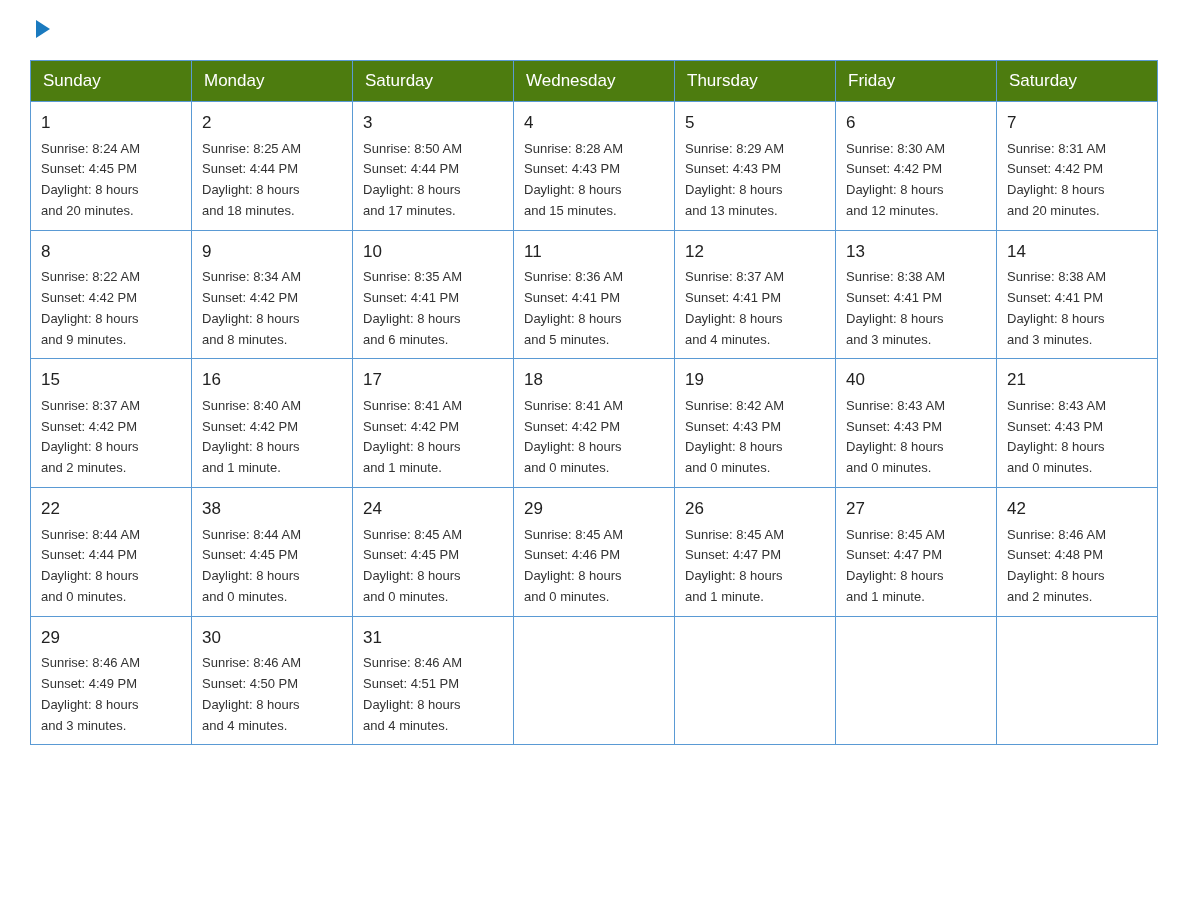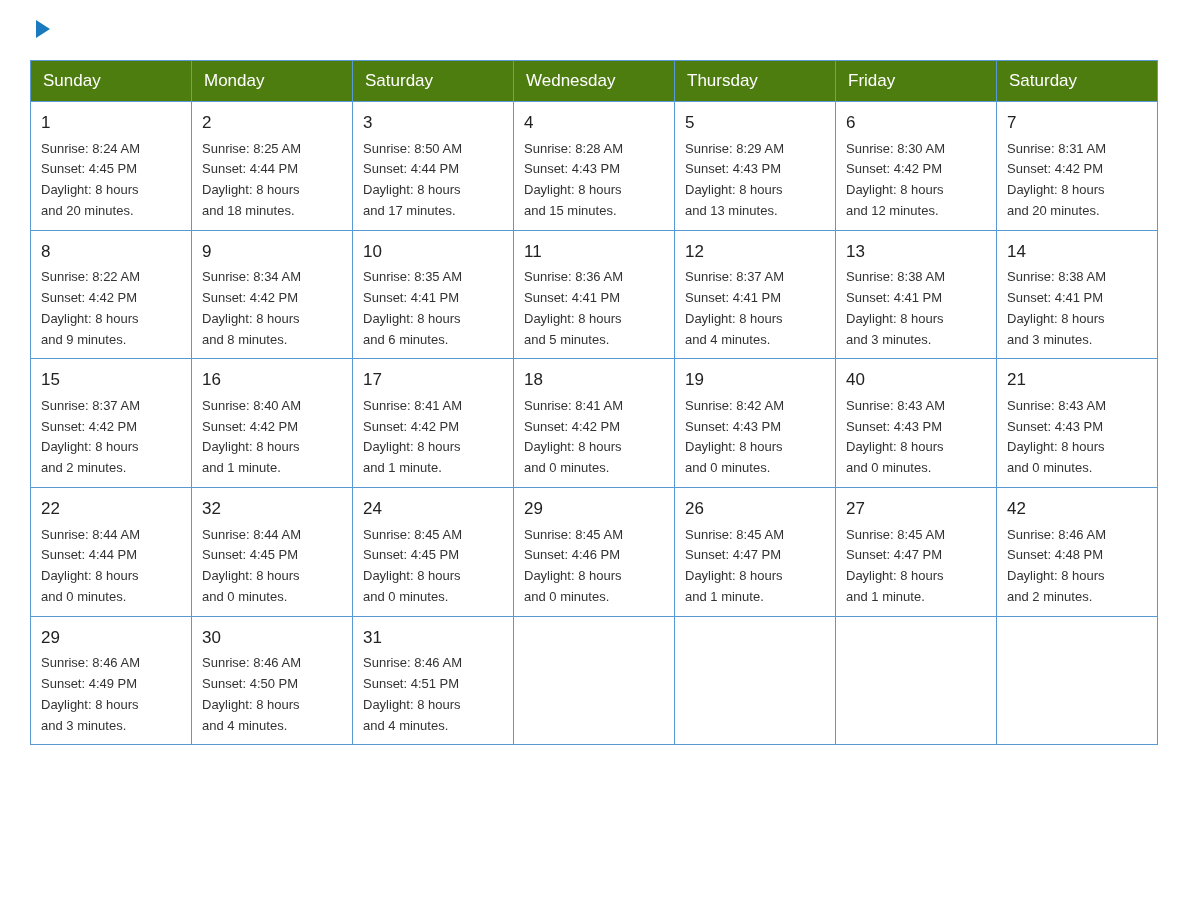--- a/index.html
+++ b/index.html
@@ -308,21 +308,21 @@
         <td>
         <span class="day-num">22</span>
         <div class="day-info">
           <span>Sunrise: 8:44 AM</span><br>
           <span>Sunset: 4:44 PM</span><br>
           <span>Daylight: 8 hours</span><br>
           <span>and 0 minutes.</span>
         </div>
       </td>
         <td>
-        <span class="day-num">32</span>
+        <span class="day-num">38</span>
         <div class="day-info">
           <span>Sunrise: 8:44 AM</span><br>
           <span>Sunset: 4:45 PM</span><br>
           <span>Daylight: 8 hours</span><br>
           <span>and 0 minutes.</span>
         </div>
       </td>
         <td>
         <span class="day-num">24</span>
         <div class="day-info">

